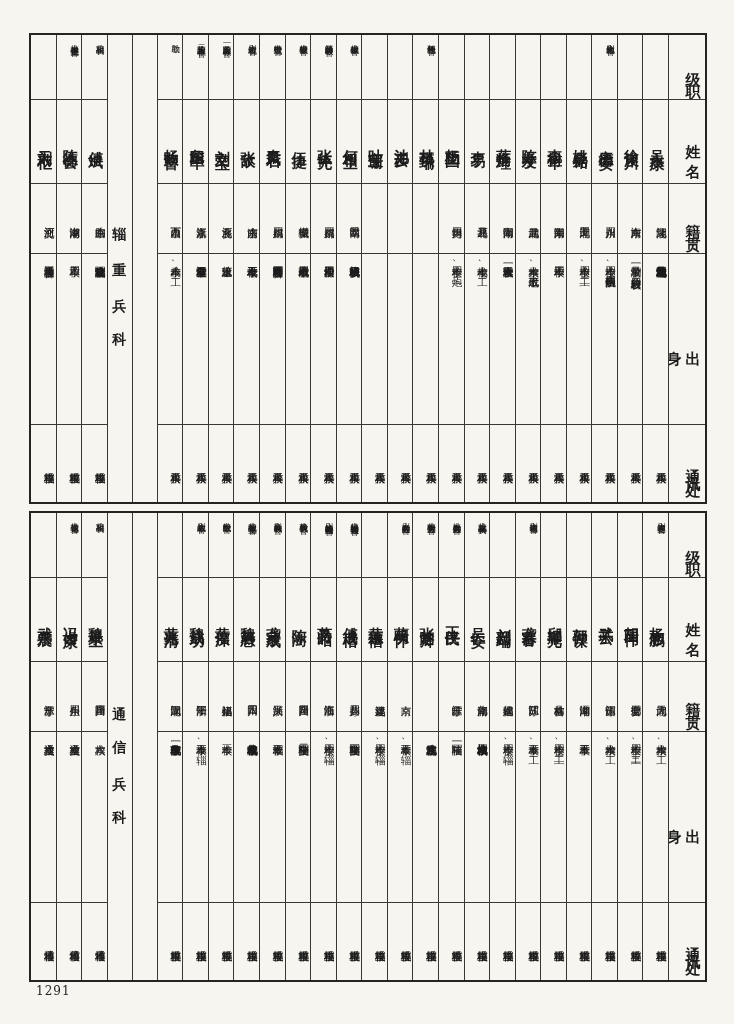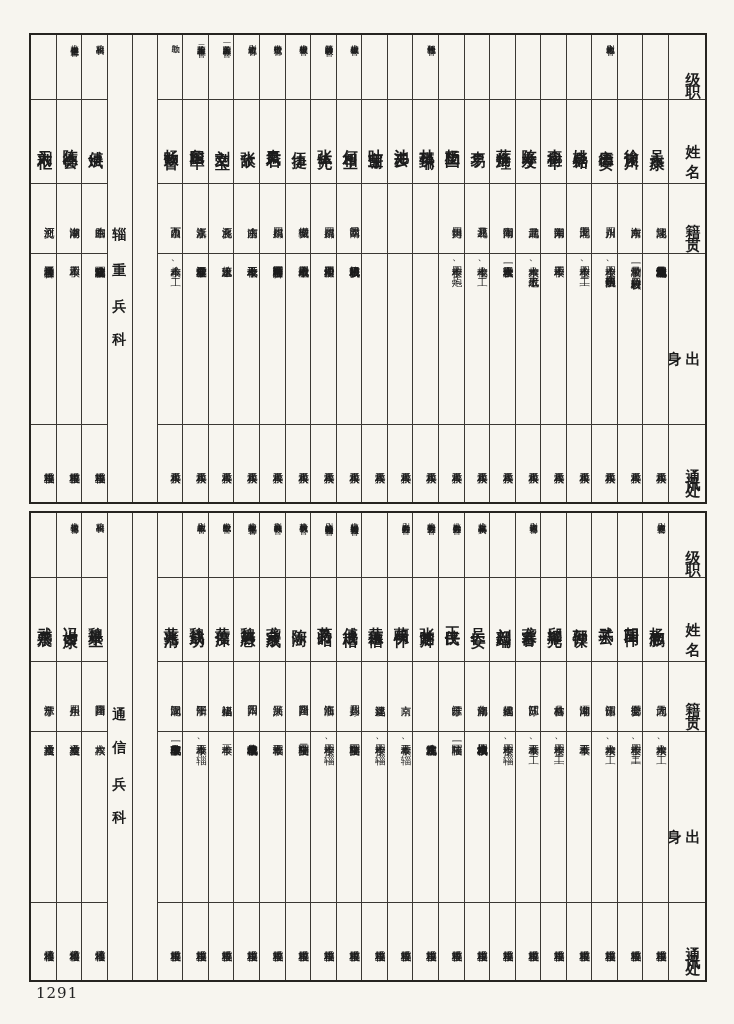--- a/index.html
+++ b/index.html
@@ -67,21 +67,21 @@
   .section-title{
     writing-mode:vertical-rl;text-orientation:upright;
     font-size:14px;font-weight:700;
     letter-spacing:2.5em;padding-top:2.5em;
     margin:auto;
   }
 
   .page-number{
     position:absolute;left:36px;top:984px;
     font-family:"DejaVu Serif","Liberation Serif",serif;
-    font-size:15px;letter-spacing:1px;color:#222;
+    font-size:12px;letter-spacing:1px;color:#222;
   }
 </style>
 </head>
 <body>
 
 <div class="page">
   <div class="roster-table" id="table-0">
       <div class="col header-col">
         <div class="hcell hcell-0">级职</div>
         <div class="hcell hcell-1">姓名</div>

